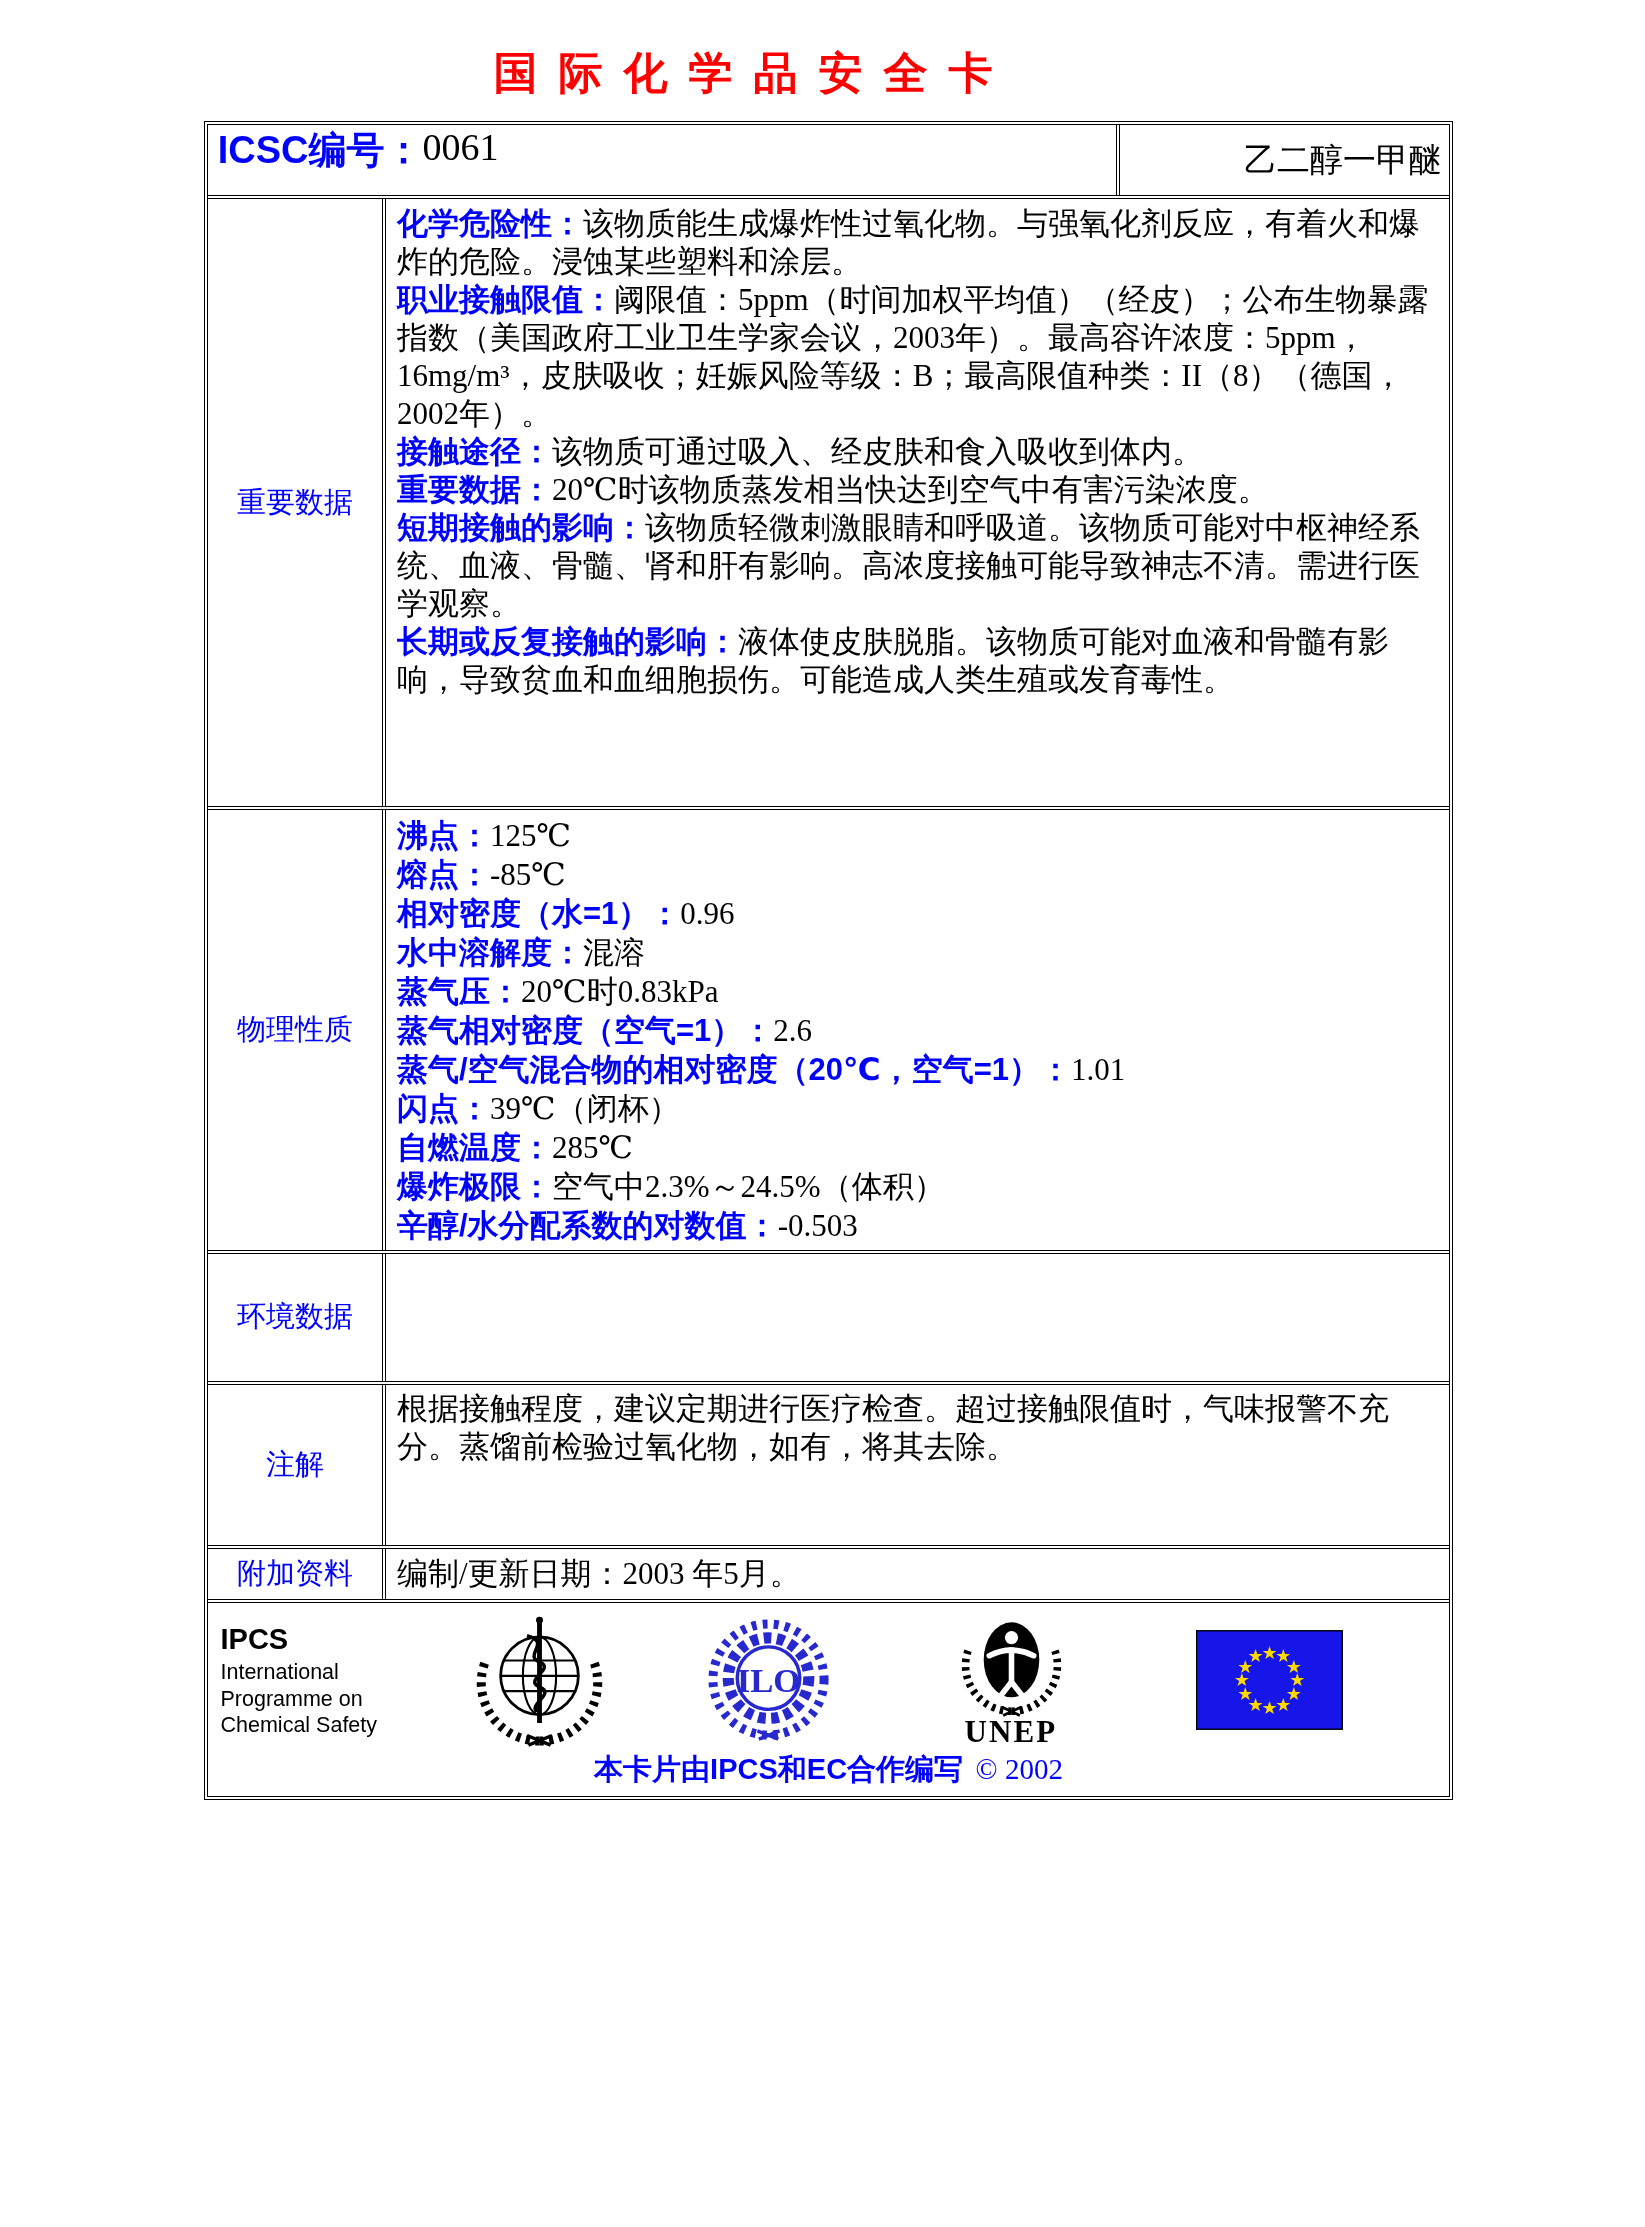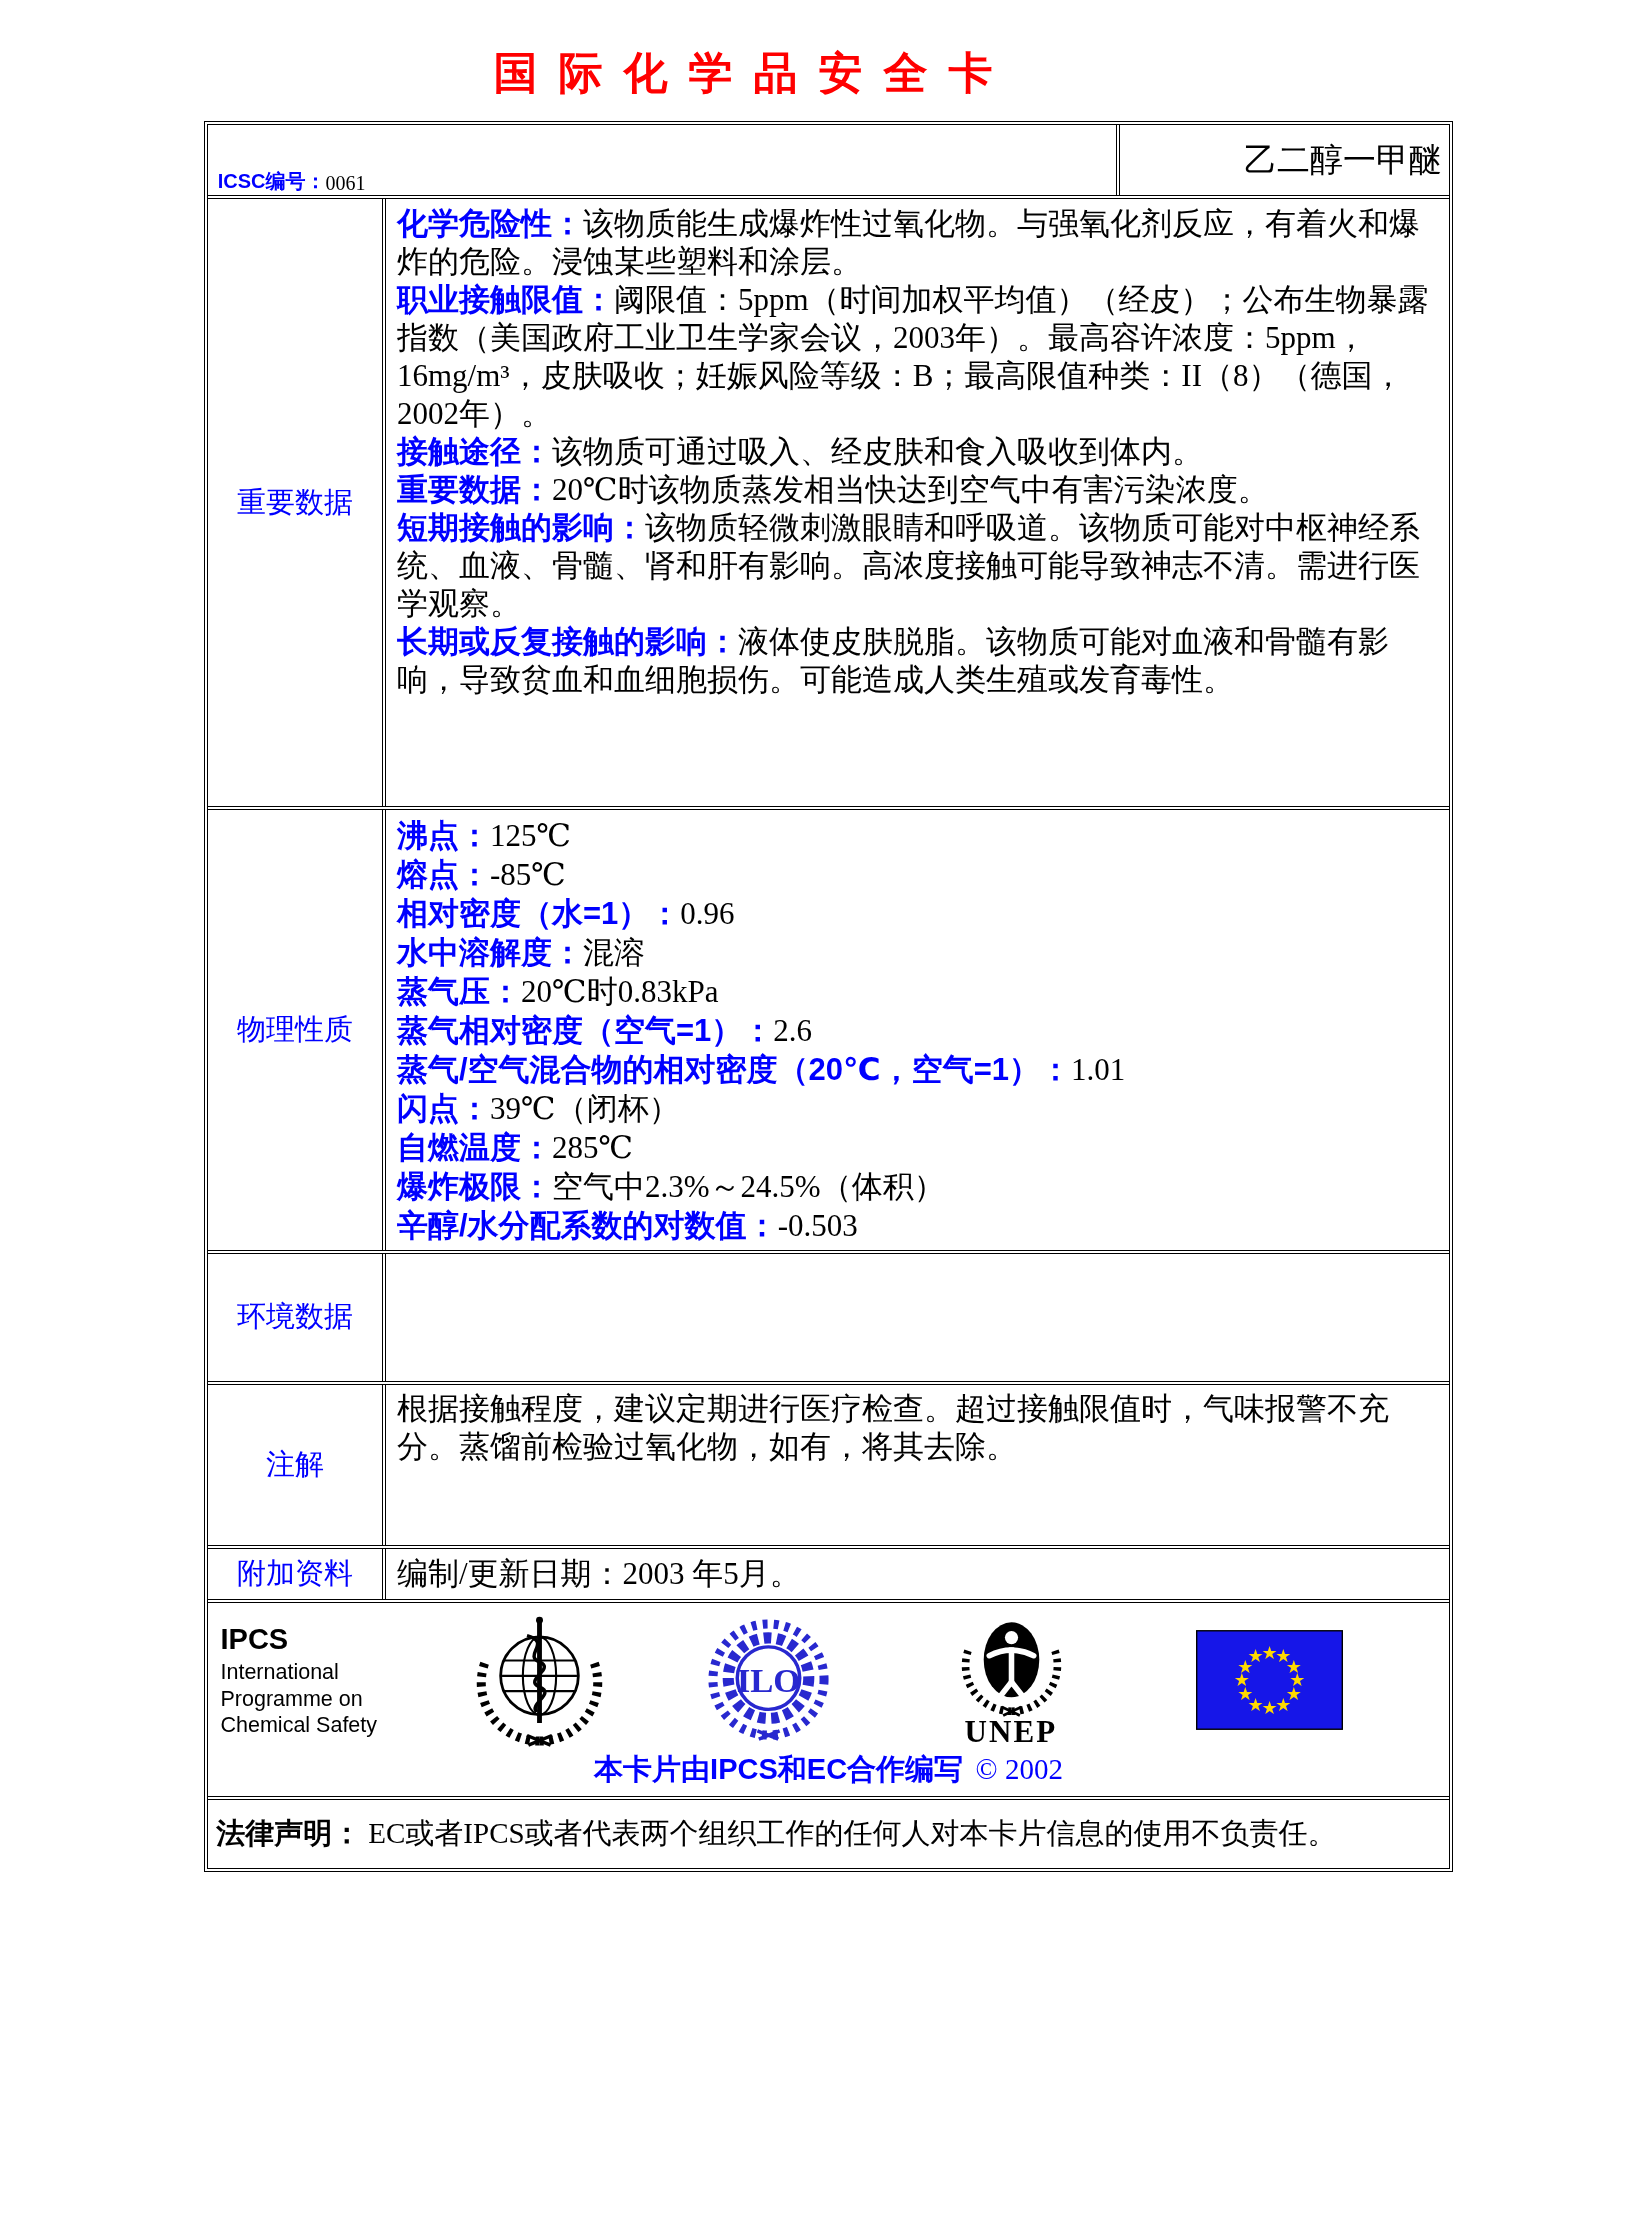--- a/index.html
+++ b/index.html
@@ -9,21 +9,21 @@
               font-weight:bold;font-size:44px;letter-spacing:21px;color:#ff0000;white-space:nowrap;}
   .card{width:1241px;margin-left:204px;margin-top:18px;border:4.2px double #000;background:#fff;}
   .row{display:flex;border-bottom:4.2px double #000;align-items:stretch;}
   .row:last-child{border-bottom:none;}
   .label-cell{flex:0 0 174px;border-right:4.2px double #000;display:flex;align-items:center;justify-content:center;
               font-family:"Liberation Sans","DejaVu Sans",sans-serif;font-size:29px;color:#0000ff;text-align:center;}
   .content-cell{flex:1 1 auto;padding:5.6px 11px;font-size:31px;line-height:38px;min-width:0;}
   .blue-label{color:#0000ff;font-family:"Liberation Sans","DejaVu Sans",sans-serif;font-weight:bold;}
   
   .header-row{min-height:70px;}
-  .icsc-cell{flex:0 0 898px;border-right:4.2px double #000;display:flex;align-items:flex-end;padding-left:9.7px;font-size:20px;}
+  .icsc-cell{flex:0 0 898px;border-right:4.2px double #000;display:flex;align-items:flex-start;padding-left:9.7px;font-size:38px;}
   .name-cell{flex:1 1 auto;display:flex;align-items:center;justify-content:flex-end;padding-right:7px;font-size:33px;}
   
   .important-content{min-height:596px;}
   .important-content p{margin:0;}
   .physical-content{min-height:425px;line-height:39px;}
   .physical-content div{white-space:nowrap;}
   .env-content{min-height:115px;}
   .notes-content{min-height:149px;}
   .additional-content{min-height:39px;display:flex;align-items:center;}
   
@@ -178,22 +178,16 @@
             </svg>
           </div>
         </div>
 
         <div class="caption-line">
           <span class="caption-main">本卡片由IPCS和EC合作编写</span><span class="caption-copy">© 2002</span>
         </div>
       </div>
     </div>
 
-    <div class="row">
-      <div class="legal-cell">
-        <span class="legal-label">法律声明：</span>
-        <span>EC或者IPCS或者代表两个组织工作的任何人对本卡片信息的使用不负责任。</span>
-      </div>
-    </div>
 
   </div>
 </div>
 
 
 </body></html>

